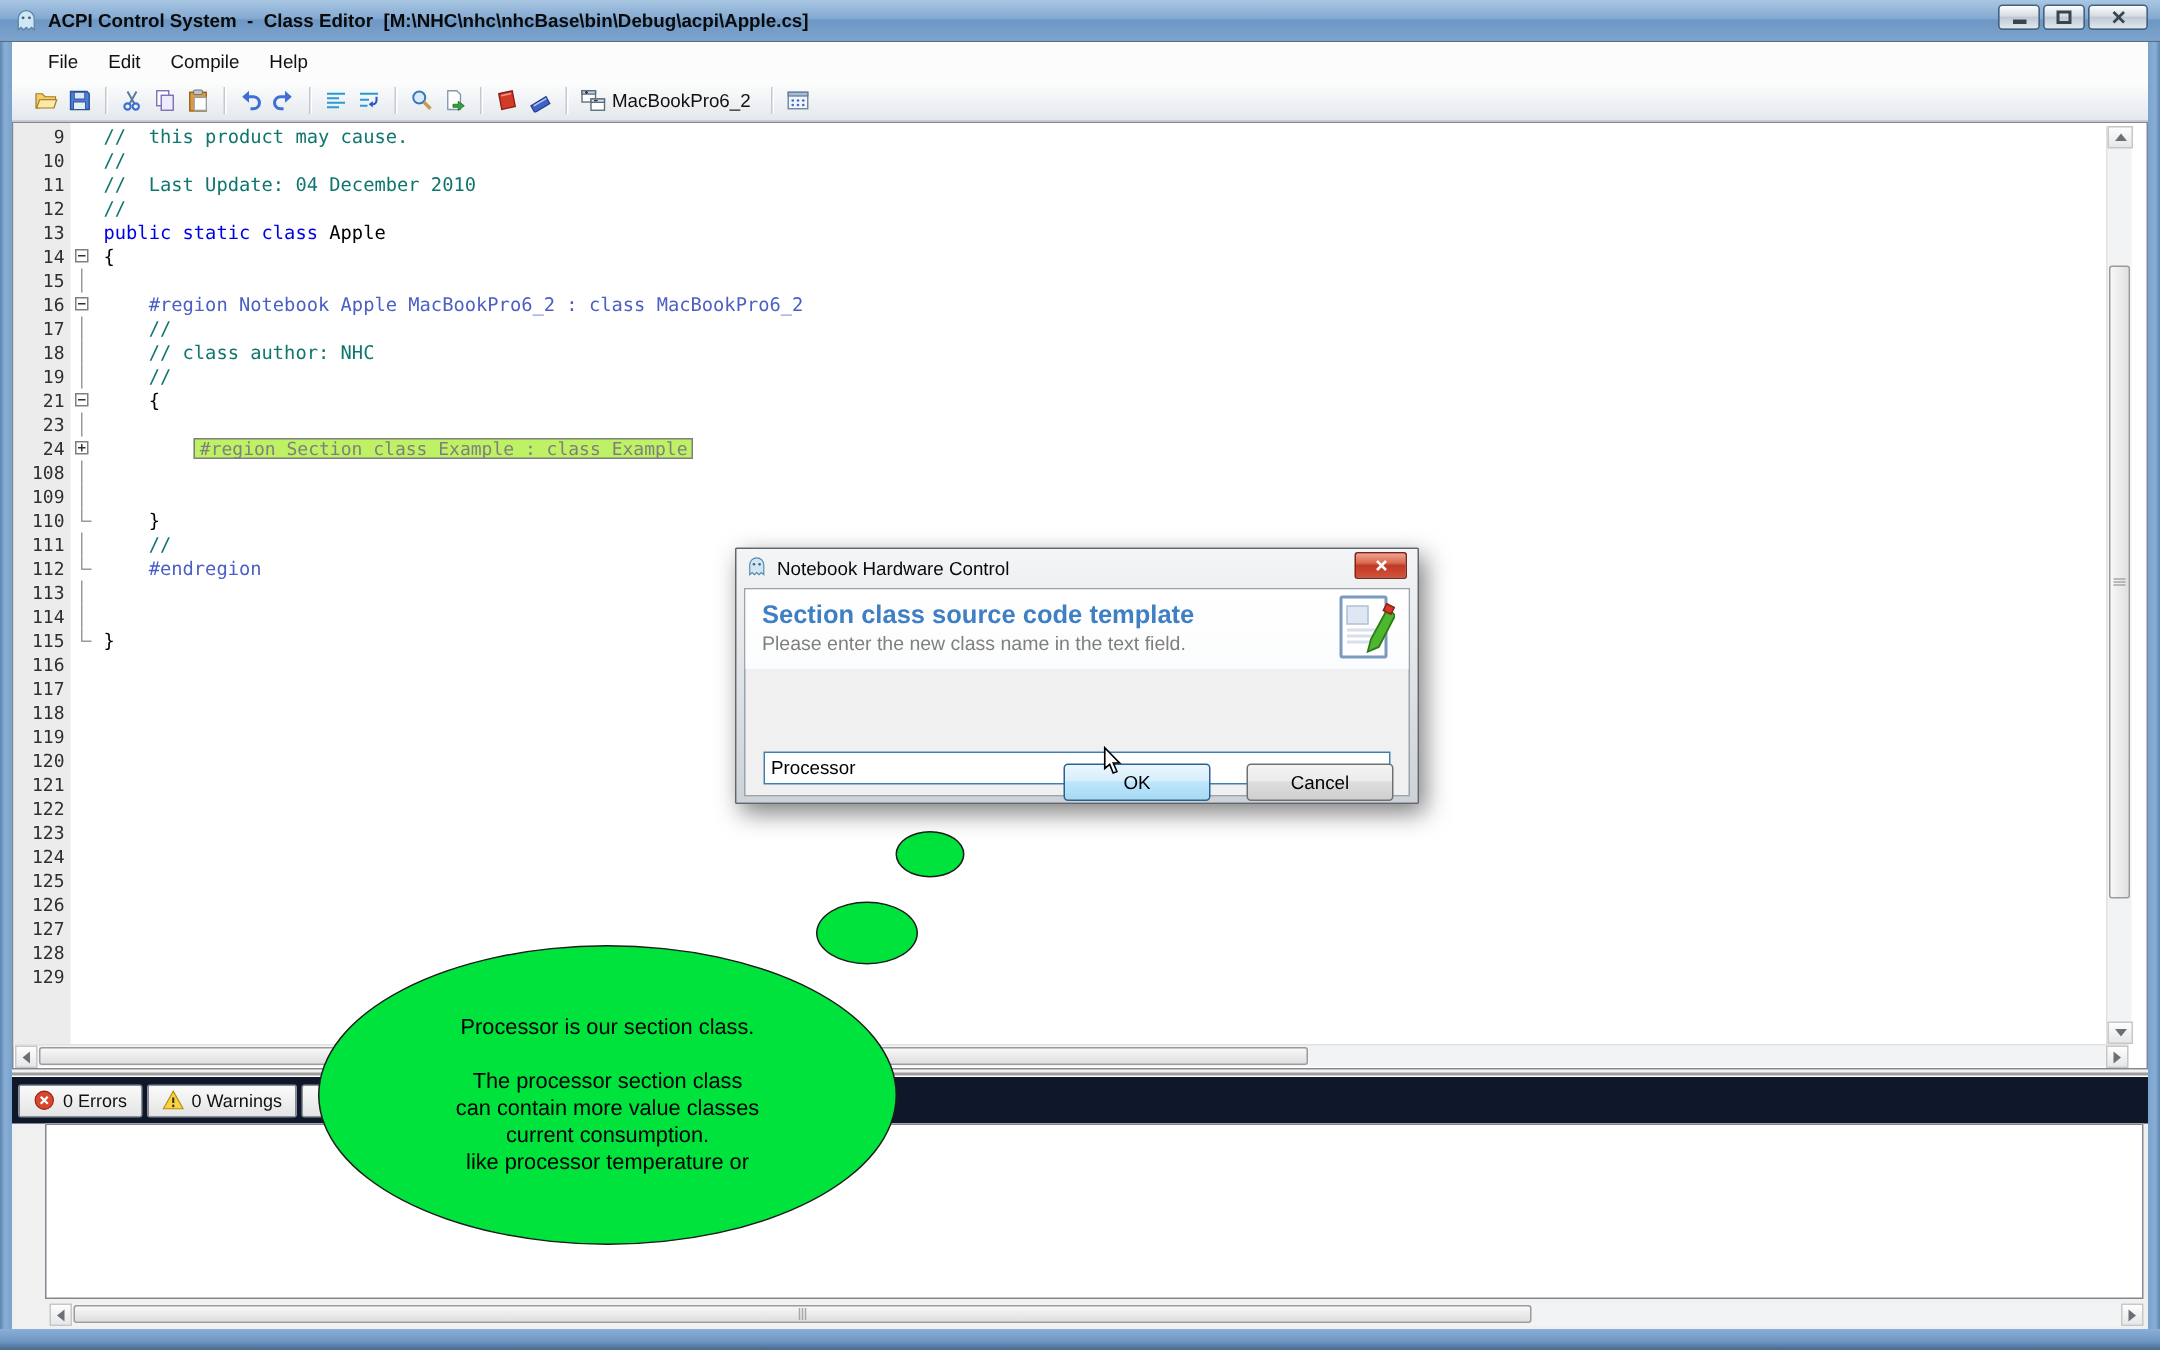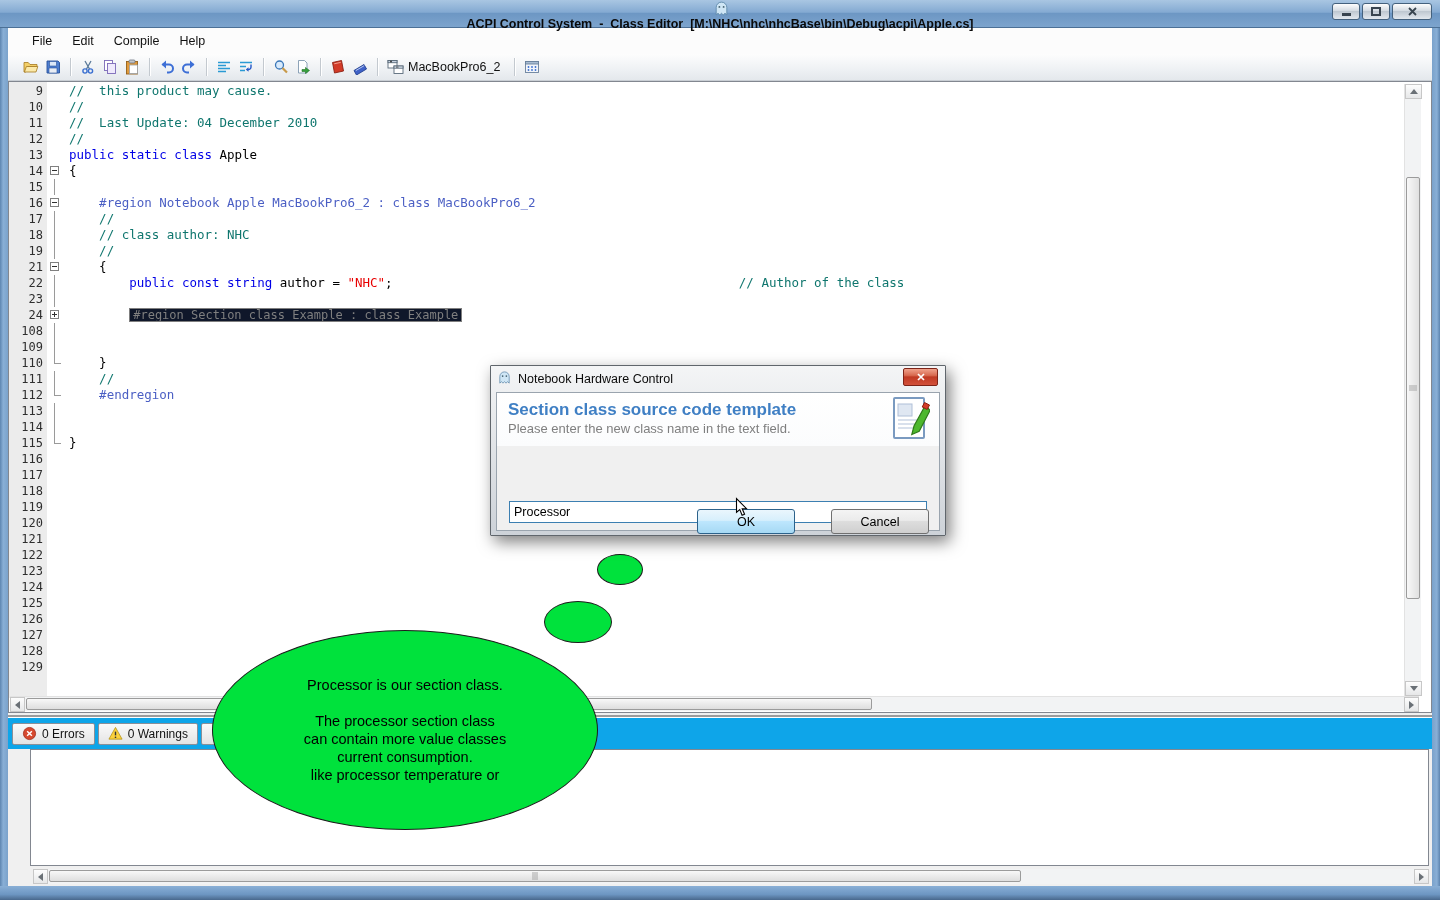--- a/index.html
+++ b/index.html
@@ -1,21 +1,21 @@
 <!DOCTYPE html>
 <html><head>
 <meta charset="utf-8">
 <style>
   * { margin:0; padding:0; box-sizing:border-box; }
   html,body { width:1440px; height:900px; overflow:hidden; font-family:"Liberation Sans",sans-serif; background:#f0f0f0; }
 
   
   .titlebar{position:absolute;left:0;top:0;width:1440px;height:28px;
     background:linear-gradient(180deg,#a9c6e2 0%,#84aad2 45%,#6d97c4 50%,#7da4cd 100%);
-    border-bottom:1px solid #4c7096;display:flex;align-items:center;z-index:5;flex-direction:column;}
+    border-bottom:1px solid #4c7096;display:flex;align-items:center;z-index:5;}
   .titlebar .appicon{width:17px;height:17px;margin:0 6px 0 9px;}
   .title-text{font-size:12.5px;font-weight:bold;color:#0a0a0a;white-space:pre;}
   .winbtns{position:absolute;right:8px;top:3px;display:flex;gap:2px;}
   .winbtn{height:17px;border:1px solid #44617d;border-radius:3px;
     background:linear-gradient(180deg,#fdfdfd,#d4dbe2 45%,#bfc8d1 50%,#e2e8ee);
     display:flex;align-items:center;justify-content:center;}
   .winbtn.min{width:28px}.winbtn.max{width:28px}.winbtn.close{width:40px}
   .glyph-min{width:9px;height:3px;background:#38444f;margin-top:6px;}
   .glyph-max{width:10px;height:9px;border:2px solid #38444f;}
   .border-left,.border-right{position:absolute;top:28px;height:858px;width:8px;
@@ -40,21 +40,21 @@
   
   .editor{position:absolute;left:8px;top:81px;width:1424px;height:632px;background:#fff;
     border:1px solid #828790;z-index:1;}
   .gutter-bg{position:absolute;left:0;top:0;width:38px;height:616px;background:#ececec;}
   .rows{position:absolute;left:0;top:1px;width:1396px;}
   .row{position:relative;height:16px;white-space:pre;}
   .ln{position:absolute;left:0;top:0;width:34px;text-align:right;color:#2e2e2e;
     font:12px/16px "DejaVu Sans Mono",monospace;}
   .code{position:absolute;left:60px;top:0;font:12.5px/16px "DejaVu Sans Mono",monospace;color:#000;}
   .sg-k{color:#0000e6}.sg-c{color:#0f766e}.sg-s{color:#e80000}.sg-t{color:#000}.sg-r{color:#4b5fc4}
-  .sg-x{color:#7f7f7f;border:1px solid #7f7f7f;padding:0 3px;background:#0f172a;display:inline-block;
+  .sg-x{color:#7f7f7f;border:1px solid #7f7f7f;padding:0 3px;background:#bef264;display:inline-block;
     height:14px;line-height:13px;vertical-align:0px;font-size:12px;}
   .fbox{position:absolute;left:41px;top:3px;width:9px;height:9px;border:1px solid #808080;background:#fff;}
   .fbox::before{content:'';position:absolute;left:1px;right:1px;top:3px;height:1px;background:#303030;}
   .fbox.plus::after{content:'';position:absolute;top:1px;bottom:1px;left:3px;width:1px;background:#303030;}
   .gv{position:absolute;left:45px;top:0;height:16px;width:1px;background:#9a9a9a;}
   .ge{position:absolute;left:45px;top:0;height:9px;width:1px;background:#9a9a9a;}
   .ge::after{content:'';position:absolute;left:0;top:8px;width:7px;height:1px;background:#9a9a9a;}
 
   
   .vscroll{position:absolute;right:10px;top:2px;width:17px;height:612px;background:#f2f3f4;border-left:1px solid #e2e2e2;}
@@ -74,21 +74,21 @@
     background:linear-gradient(180deg,#f8f8f8,#dedede);}
   .grip{position:absolute;left:50%;top:50%;transform:translate(-50%,-50%);display:flex;gap:1px;}
   .vthumb .grip{flex-direction:column;}
   .grip i{display:block;background:#a8a8a8;}
   .vthumb .grip i{width:8px;height:1px;}
   .hthumb .grip i{width:1px;height:8px;}
 
   
   .splitter{position:absolute;left:8px;top:715px;width:1424px;height:3px;background:#9c9c9c;
     border-bottom:1px solid #fff;z-index:1;}
-  .msgbar{position:absolute;left:8px;top:718px;width:1424px;height:31px;background:#0ea5e9;z-index:1;
+  .msgbar{position:absolute;left:8px;top:718px;width:1424px;height:31px;background:#0f172a;z-index:1;
     display:flex;align-items:center;padding-left:4px;gap:3px;}
   .msgtab{height:22px;display:inline-flex;align-items:center;gap:5px;padding:0 9px;
     border:1px solid #8a8f98;border-radius:2px;background:linear-gradient(180deg,#fafafa,#e4e4e4);
     font-size:12px;color:#111;}
   .msgtab svg{width:15px;height:15px;}
   .msgpanel{position:absolute;left:30px;top:749px;width:1399px;height:117px;background:#fff;
     border:1px solid #828790;z-index:1;}
   .botscroll{position:absolute;left:33px;top:869px;width:1396px;height:15px;background:#f2f3f4;z-index:1;}
   .botscroll .sbtn{top:0;width:15px;height:15px;}
 
@@ -114,21 +114,21 @@
     border:1px solid #9aa4ae;}
   .dlg-head{position:absolute;left:0;top:0;width:100%;height:53px;
     background:linear-gradient(180deg,#ffffff,#fbfcfd);}
   .dlg-head-title{position:absolute;left:11px;top:7px;font-size:17px;font-weight:bold;color:#3f7fc4;}
   .dlg-head-sub{position:absolute;left:11px;top:28px;font-size:13px;color:#7f7f7f;}
   .dlg-docicon{position:absolute;right:9px;top:3px;width:38px;height:46px;}
   .dlg-input{position:absolute;left:12px;top:76px;width:418px;height:22px;border:1px solid #3c7fb1;
     background:#fff;font-size:12.5px;padding:0 4px;color:#000;outline:none;font-family:"Liberation Sans",sans-serif;margin-top:32px;}
   .dlg-btn{position:absolute;top:116px;width:98px;height:25px;font-size:12.5px;color:#000;
     display:flex;align-items:center;justify-content:center;border-radius:3px;}
-  .dlg-ok{left:200px;border:1px solid #2c628b;
+  .dlg-ok{left:212px;border:1px solid #2c628b;
     background:linear-gradient(180deg,#eaf6fd,#d7effc 45%,#bde6fd 50%,#a6d9f4);text-align:right;}
   .dlg-cancel{left:334px;border:1px solid #707070;
     background:linear-gradient(180deg,#f4f4f4,#ebebeb 45%,#dddddd 50%,#cfcfcf);}
   .cursor{position:absolute;left:735px;top:497px;z-index:110;}
 </style>
 </head>
 <body>
 
 <div class="titlebar">
   <span class="appicon"><svg viewBox="0 0 16 16">
@@ -285,21 +285,20 @@
       <div class="row"><span class="ln">11</span><span class="code"><span class="sg-c">//  Last Update: 04 December 2010</span></span></div>
       <div class="row"><span class="ln">12</span><span class="code"><span class="sg-c">//</span></span></div>
       <div class="row"><span class="ln">13</span><span class="code"><span class="sg-k">public static class </span><span class="sg-t">Apple</span></span></div>
       <div class="row"><span class="ln">14</span><span class="fbox"></span><span class="code"><span class="sg-t">{</span></span></div>
       <div class="row"><span class="ln">15</span><span class="gv"></span><span class="code"></span></div>
       <div class="row"><span class="ln">16</span><span class="fbox"></span><span class="code"><span class="sg-r">    #region Notebook Apple MacBookPro6_2 : class MacBookPro6_2</span></span></div>
       <div class="row"><span class="ln">17</span><span class="gv"></span><span class="code"><span class="sg-c">    //</span></span></div>
       <div class="row"><span class="ln">18</span><span class="gv"></span><span class="code"><span class="sg-c">    // class author: NHC</span></span></div>
       <div class="row"><span class="ln">19</span><span class="gv"></span><span class="code"><span class="sg-c">    //</span></span></div>
       <div class="row"><span class="ln">21</span><span class="fbox"></span><span class="code"><span class="sg-t">    {</span></span></div>
-      <div class="row"><span class="ln">22</span><span class="gv"></span><span class="code"><span class="sg-t">        </span><span class="sg-k">public const string </span><span class="sg-t">author = </span><span class="sg-s">"NHC"</span><span class="sg-t">;</span><span class="sg-t">                                              </span><span class="sg-c">// Author of the class</span></span></div>
       <div class="row"><span class="ln">23</span><span class="gv"></span><span class="code"></span></div>
       <div class="row"><span class="ln">24</span><span class="fbox plus"></span><span class="code"><span class="sg-t">        </span><span class="sg-x">#region Section class Example : class Example</span></span></div>
       <div class="row"><span class="ln">108</span><span class="gv"></span><span class="code"></span></div>
       <div class="row"><span class="ln">109</span><span class="gv"></span><span class="code"></span></div>
       <div class="row"><span class="ln">110</span><span class="ge"></span><span class="code"><span class="sg-t">    }</span></span></div>
       <div class="row"><span class="ln">111</span><span class="gv"></span><span class="code"><span class="sg-c">    //</span></span></div>
       <div class="row"><span class="ln">112</span><span class="ge"></span><span class="code"><span class="sg-r">    #endregion</span></span></div>
       <div class="row"><span class="ln">113</span><span class="gv"></span><span class="code"></span></div>
       <div class="row"><span class="ln">114</span><span class="gv"></span><span class="code"></span></div>
       <div class="row"><span class="ln">115</span><span class="ge"></span><span class="code"><span class="sg-t">}</span></span></div>

